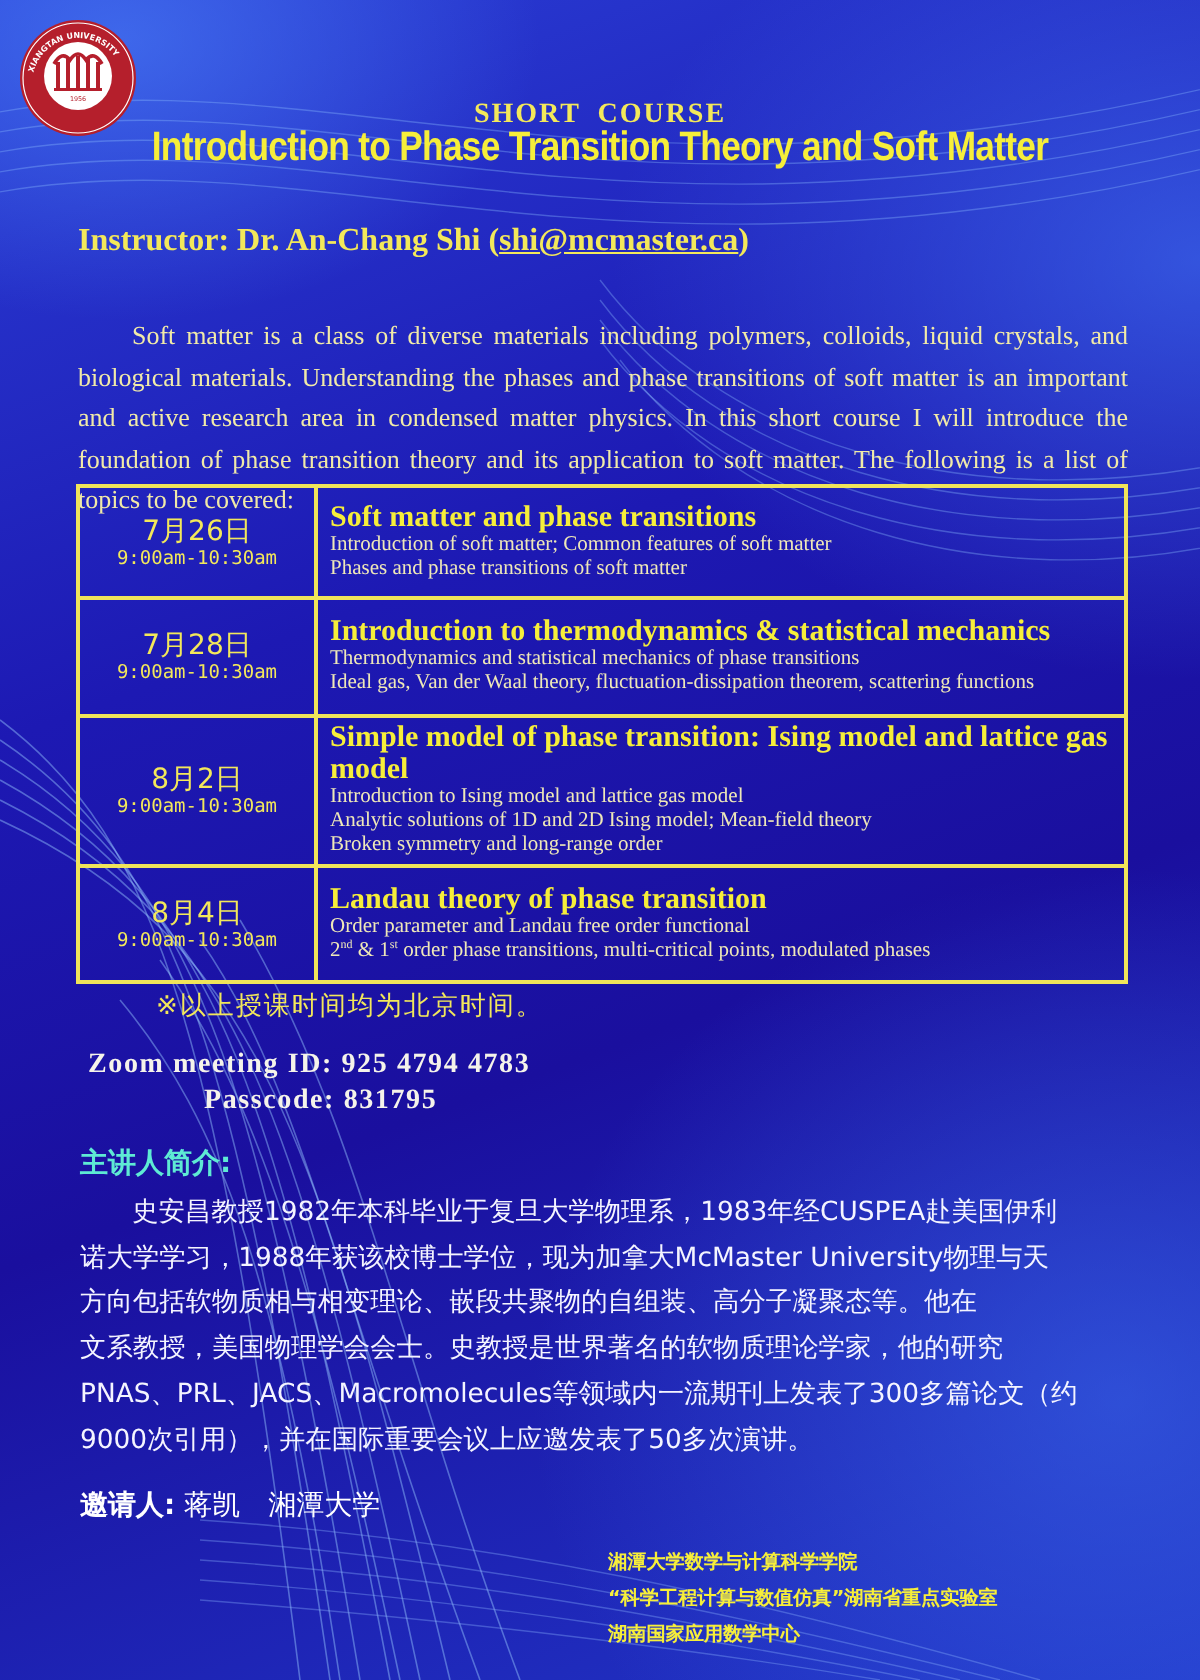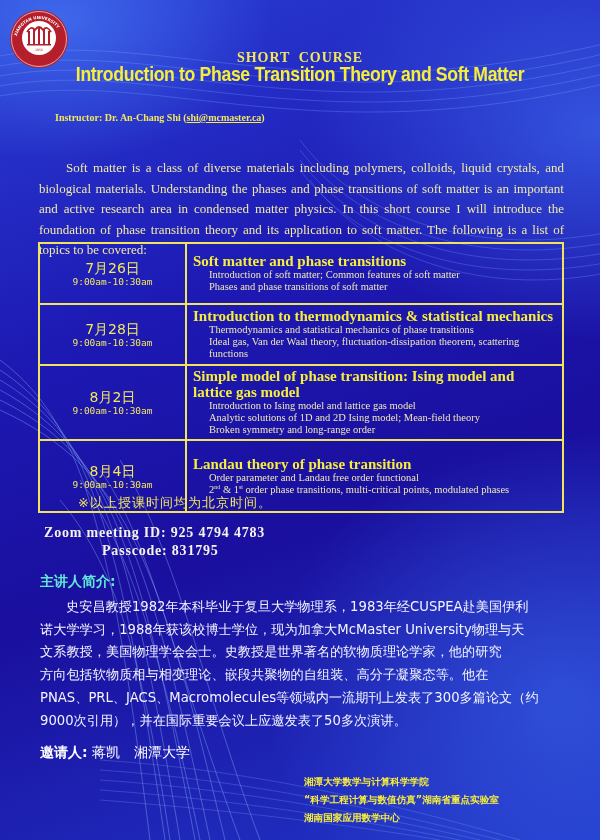--- a/index.html
+++ b/index.html
@@ -27,40 +27,40 @@
     color: #f3e85a; font-size: 14px; letter-spacing: 1px; word-spacing: 4px; margin-top: 12px;
   }
   .title {
     position: absolute; left: 0; right: 0; top: 62px; text-align: center;
     font-family: "Liberation Sans", sans-serif; font-weight: bold;
     color: #f6ee3a; font-size: 20.5px; letter-spacing: -0.4px;
     transform: scaleX(0.86); transform-origin: center;
   }
   .instructor {
     position: absolute; left: 39px; top: 112px;
-    font-weight: bold; color: #f3e85a; font-size: 10px; margin-left: 16px;
+    font-weight: bold; color: #f3e85a; font-size: 16px;
   }
   .instructor .email { text-decoration: underline; }
   .intro {
     position: absolute; left: 39px; top: 134px; width: 525px;
     color: #f1eaa8; font-size: 13px; line-height: 20.5px; text-align: justify; margin-top: 24px;
   }
   .intro .indent { display: inline-block; width: 27px; }
 
   .schedule {
     position: absolute; left: 38px; top: 242px; width: 526px;
     border-collapse: collapse; border: 2px solid #f0e45a;
   }
-  .schedule td { border: 2px solid #f0e45a; padding: 16px; vertical-align: middle; }
+  .schedule td { border: 2px solid #f0e45a; padding: 2px; vertical-align: middle; }
   .schedule .date-cell { width: 113px; text-align: center; color: #f3e85a; }
   .date { font-family: "DejaVu Sans", sans-serif; font-size: 14px; line-height: 16px; }
   .time { font-family: "DejaVu Sans Mono", monospace; font-size: 9.5px; line-height: 11px; }
   .topic-cell { padding: 2px 6px 3px 6px !important; }
   .topic-title { font-weight: bold; color: #f6ee3a; font-size: 15px; line-height: 16px; }
-  .topic-line { color: #efe8b8; font-size: 10.5px; line-height: 12px; margin-left: 16px; }
+  .topic-line { color: #efe8b8; font-size: 10.5px; line-height: 12px; }
   .topic-line sup { font-size: 6px; vertical-align: 4px; line-height: 0; }
 
   .note {
     position: absolute; left: 40px; top: 494px;
     font-family: "DejaVu Sans", sans-serif; color: #f3e85a; font-size: 13px; letter-spacing: 1px; margin-left: 38px;
   }
   .zoom-id {
     position: absolute; left: 44px; top: 525px;
     font-weight: bold; color: #f5f3ea; font-size: 14px; letter-spacing: 0.8px;
   }
@@ -190,21 +190,21 @@
         <div class="date">8月2日</div>
         <div class="time">9:00am-10:30am</div>
       </td>
       <td class="topic-cell">
         <div class="topic-title">Simple model of phase transition: Ising model and lattice gas model</div>
         <div class="topic-line">Introduction to Ising model and lattice gas model</div>
         <div class="topic-line">Analytic solutions of 1D and 2D Ising model; Mean-field theory</div>
         <div class="topic-line">Broken symmetry and long-range order</div>
       </td>
     </tr>
-    <tr style="height:72px">
+    <tr style="height:58px">
       <td class="date-cell">
         <div class="date">8月4日</div>
         <div class="time">9:00am-10:30am</div>
       </td>
       <td class="topic-cell">
         <div class="topic-title">Landau theory of phase transition</div>
         <div class="topic-line">Order parameter and Landau free order functional</div>
         <div class="topic-line"><span>2</span><sup>nd</sup><span> &amp; </span><span>1</span><sup>st</sup><span> </span><span>order phase transitions, multi-critical points, modulated phases</span></div>
       </td>
     </tr>
@@ -212,22 +212,22 @@
     </table>
 
   <div class="note">※以上授课时间均为北京时间。</div>
   <div class="zoom-id">Zoom meeting ID: 925 4794 4783</div>
   <div class="passcode">Passcode: 831795</div>
 
   <div class="bio-head">主讲人简介:</div>
   <div class="bio">
     <div><span style="display:inline-block;width:26px"></span><span>史安昌教授1982年本科毕业于复旦大学物理系，1983年经CUSPEA赴美国伊利</span></div>
     <div>诺大学学习，1988年获该校博士学位，现为加拿大McMaster University物理与天</div>
+    <div>方向包括软物质相与相变理论、嵌段共聚物的自组装、高分子凝聚态等。他在</div>
     <div>文系教授，美国物理学会会士。史教授是世界著名的软物质理论学家，他的研究</div>
-    <div>方向包括软物质相与相变理论、嵌段共聚物的自组装、高分子凝聚态等。他在</div>
     <div>PNAS、PRL、JACS、Macromolecules等领域内一流期刊上发表了300多篇论文（约</div>
     <div>9000次引用），并在国际重要会议上应邀发表了50多次演讲。</div>
   </div>
 
   <div class="inviter">
     <span class="lab">邀请人:</span>
     <span>蒋凯</span><span class="sp"></span><span>湘潭大学</span>
   </div>
 
   <div class="org" style="top:773px">湘潭大学数学与计算科学学院</div>

